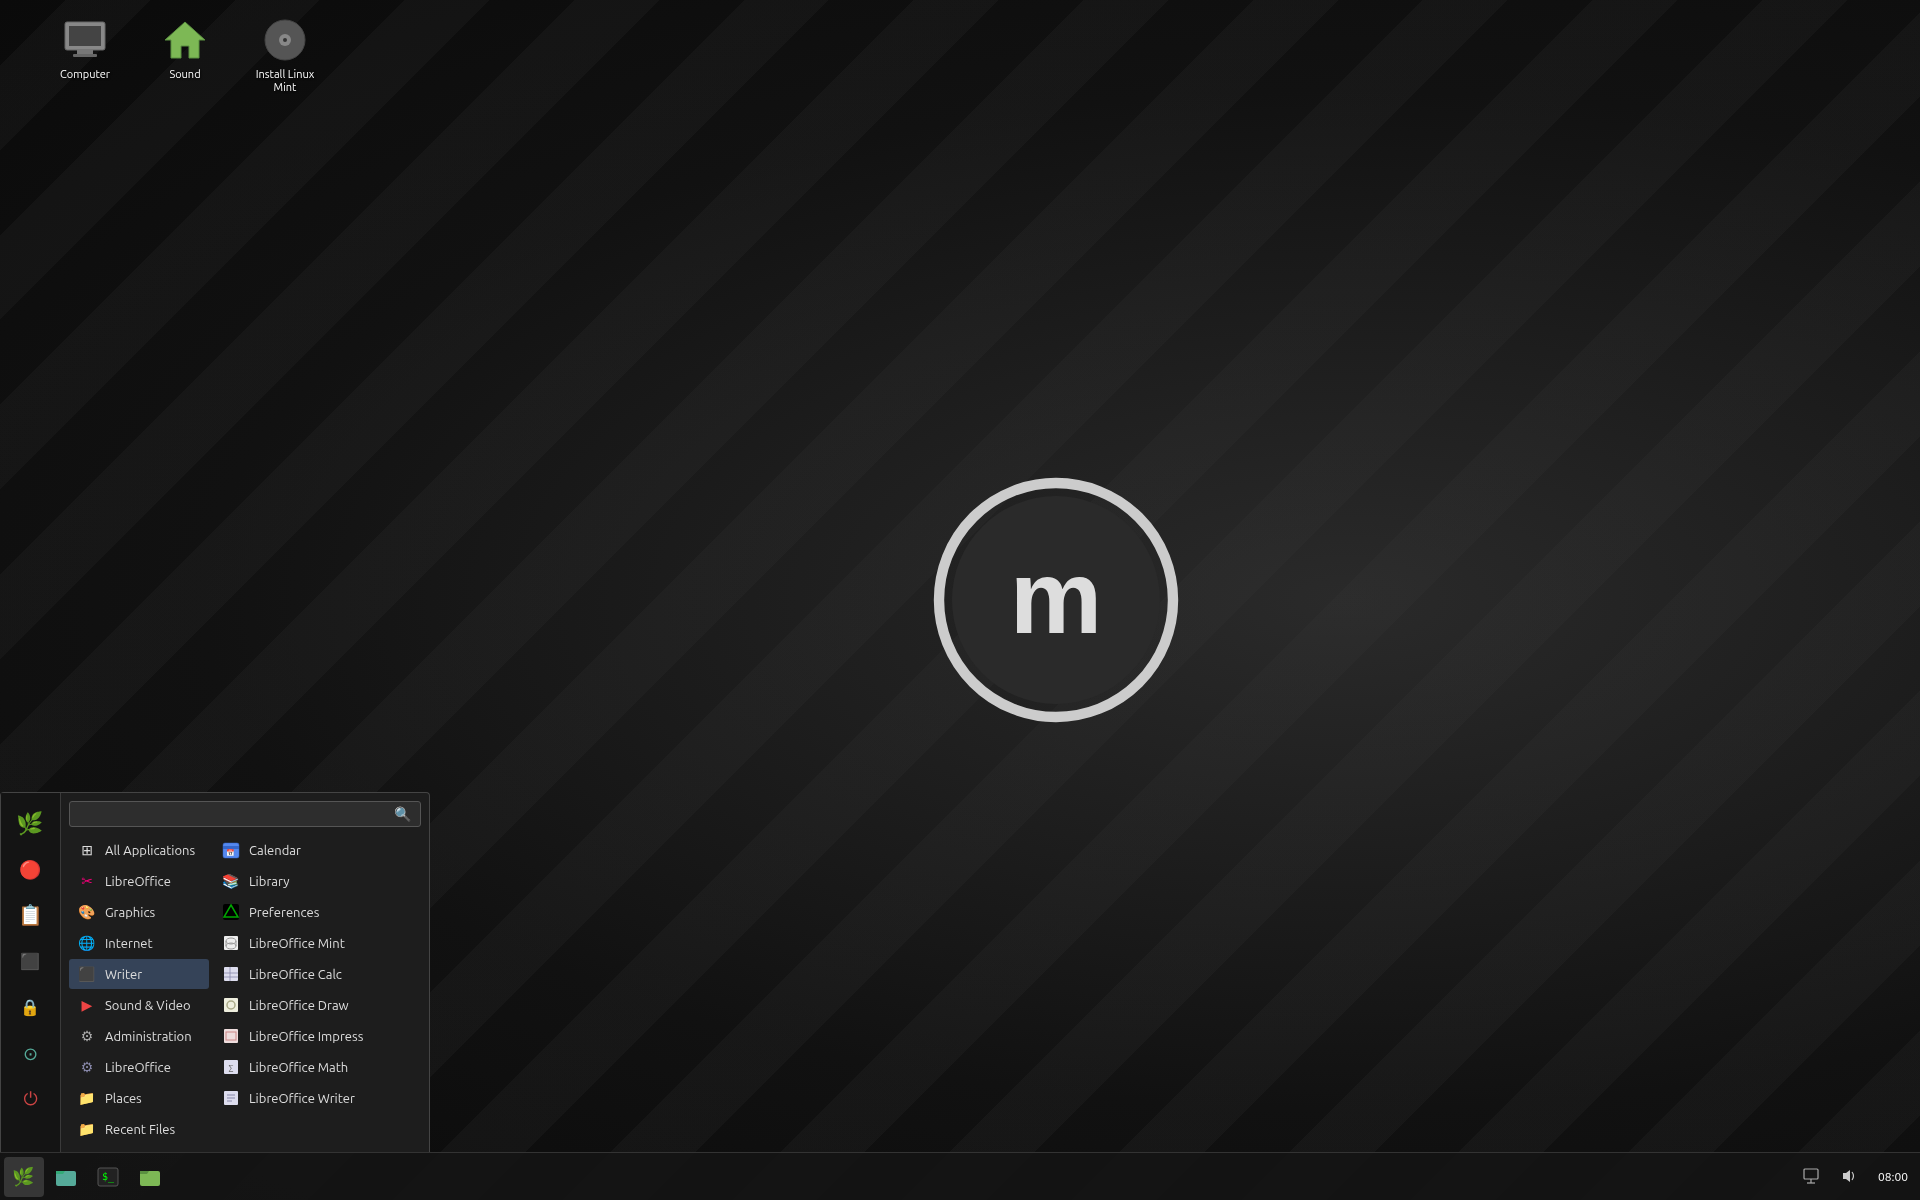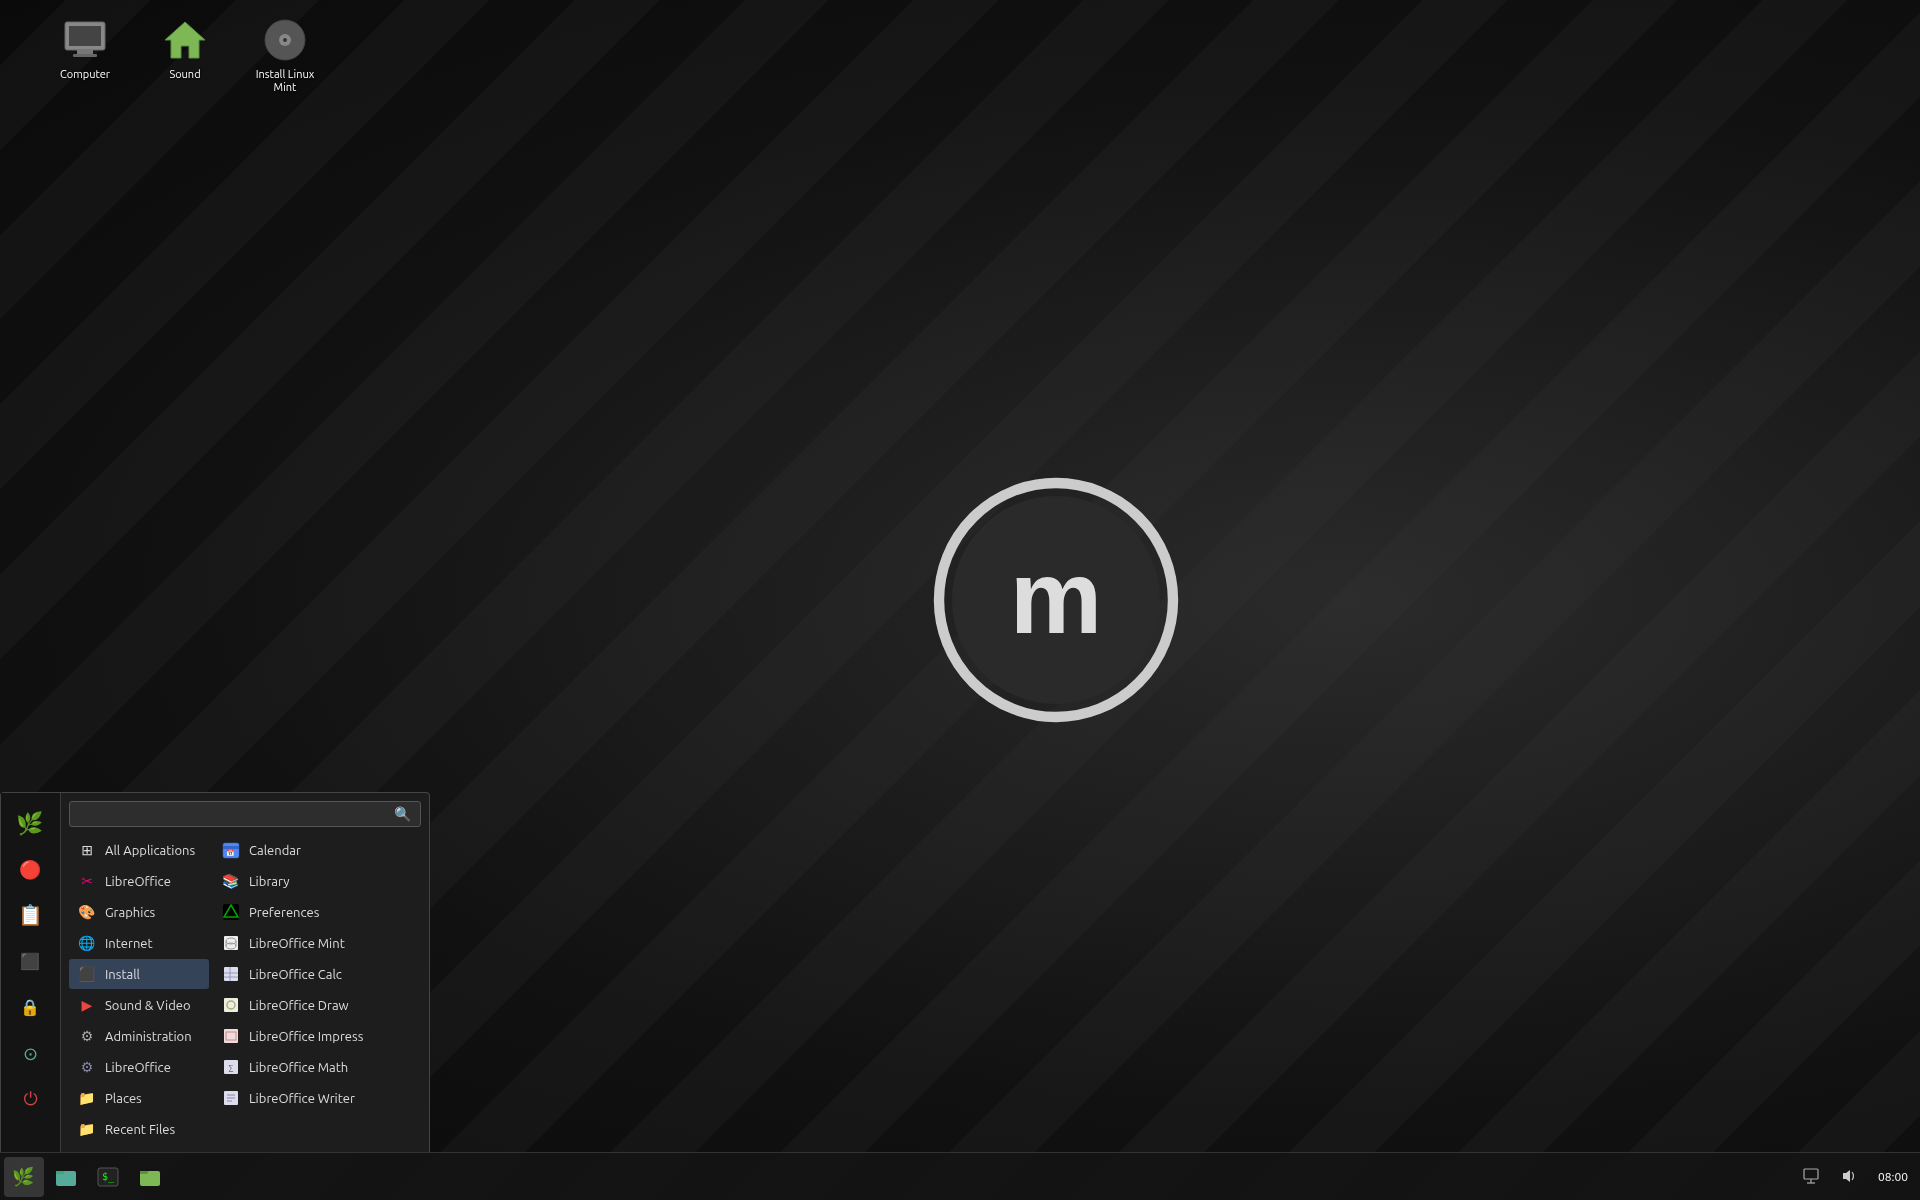--- a/index.html
+++ b/index.html
@@ -335,21 +335,21 @@
           <span>Graphics</span>
         </div>
 
         <div class="menu-item">
           <span class="menu-item-icon" style="color:#48a;">🌐</span>
           <span>Internet</span>
         </div>
 
         <div class="menu-item selected">
           <span class="menu-item-icon" style="color:#7a7;">⬛</span>
-          <span>Install</span>
+          <span>Writer</span>
         </div>
 
         <div class="menu-item">
           <span class="menu-item-icon" style="color:#e44;">▶</span>
           <span>Sound &amp; Video</span>
         </div>
 
         <div class="menu-item">
           <span class="menu-item-icon" style="color:#aaa;">⚙</span>
           <span>Administration</span>

